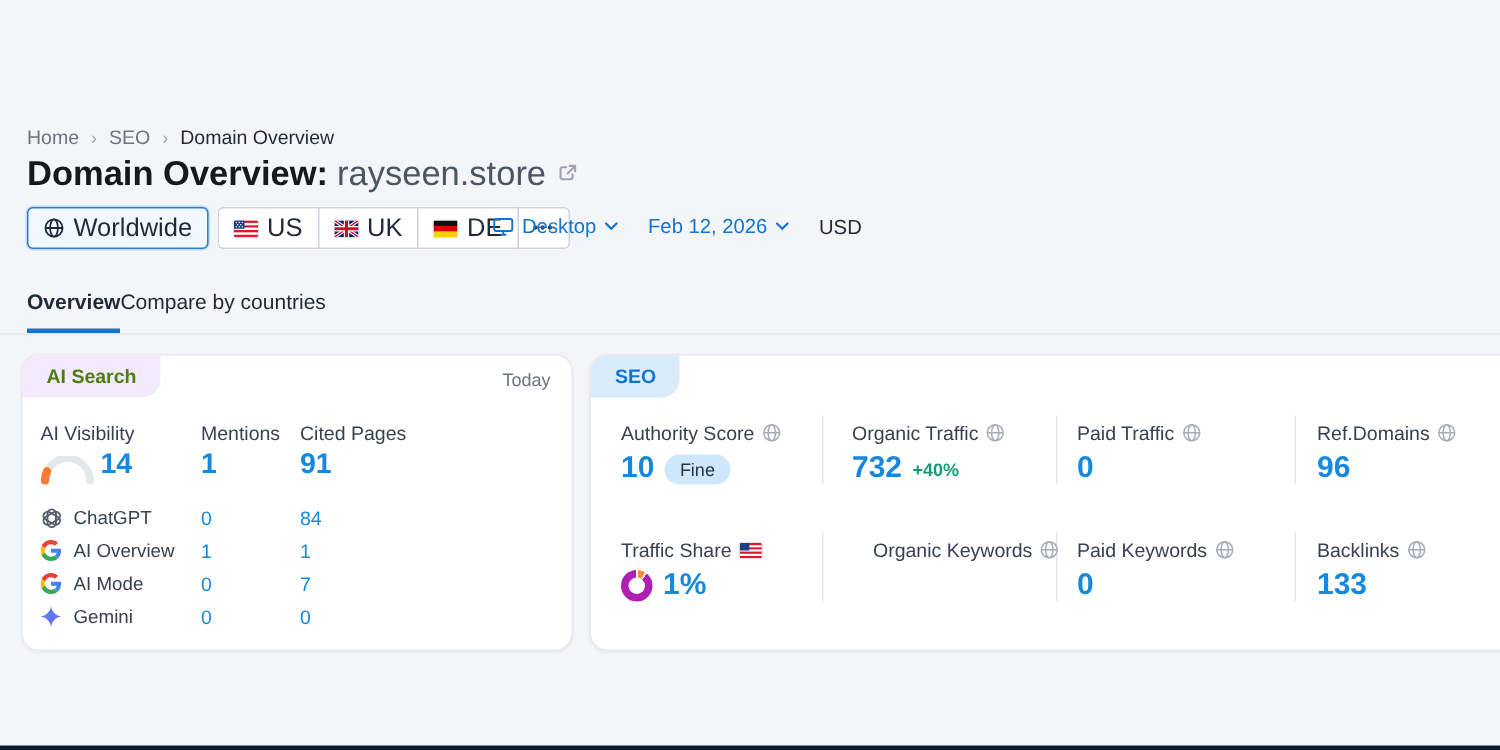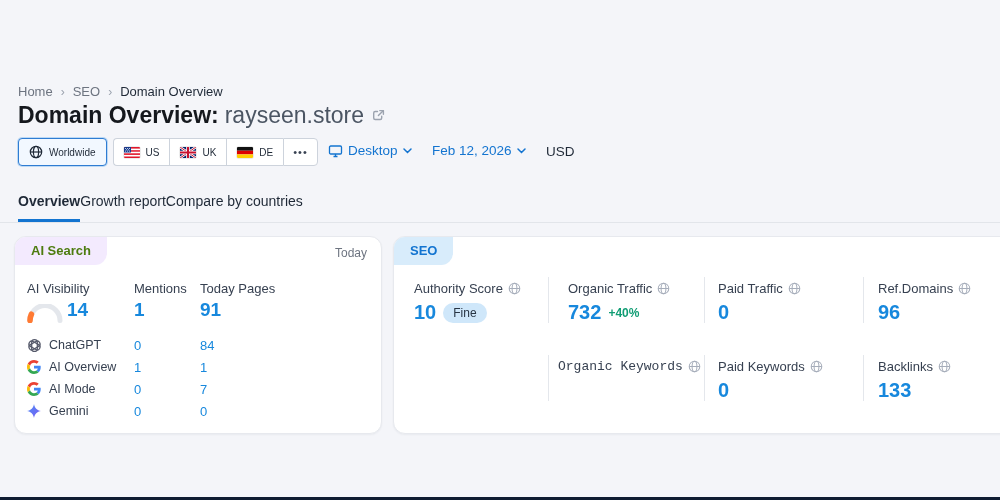--- a/index.html
+++ b/index.html
@@ -15,21 +15,21 @@
   .breadcrumb .crumb { cursor:pointer; }
   .breadcrumb .sep { color:#9ca3af; font-size:12px; }
   .breadcrumb .crumb.current { color:#1f2937; }
   
   .page-title { position:absolute; left:18px; top:102px; font-size:23px; font-weight:bold; color:#15181d; display:flex; align-items:center; gap:6px; }
   .page-title .domain { font-weight:400; color:#4b5563; }
   .ext-icon { display:inline-block; margin-left:2px; }
   
   .toolbar { position:absolute; left:18px; top:138px; height:28px; width:970px; }
   .geo-group { position:absolute; left:0; top:0; display:flex; align-items:stretch; height:28px; }
-  .geo-btn { display:flex; align-items:center; gap:6px; padding:0 10px; font-size:10px; background:#fff; border:1px solid #cdd3dc; cursor:pointer; color:#1f2937; }
+  .geo-btn { display:flex; align-items:center; gap:6px; padding:0 10px; font-size:17px; background:#fff; border:1px solid #cdd3dc; cursor:pointer; color:#1f2937; }
   .geo-btn.selected { background:#f2f8ff; border:1px solid #2f7cd2; box-shadow:0 0 0 1px #bcd9f5; border-radius:4px; margin-right:6px; z-index:2; }
   .seg { border-right:none; }
   .seg.first { border-radius:4px 0 0 4px; }
   .seg.last { border-radius:0; }
   .more-btn { border:1px solid #cdd3dc; border-radius:0 4px 4px 0; background:#fff; display:flex; align-items:center; padding:0 9px; font-size:11px; letter-spacing:1px; color:#374151; cursor:pointer; }
   .flag { width:16px; height:11px; border-radius:1px; box-shadow:0 0 0 0.5px rgba(0,0,0,.15); }
   .blue-ctl { position:absolute; display:flex; align-items:center; gap:5px; color:#1374d0; font-size:13.5px; cursor:pointer; top:5px; }
   .device-ctl { left:310px; }
   .date-ctl { left:414px; }
   .currency-ctl { position:absolute; left:528px; top:6px; font-size:13.5px; color:#1f2937; cursor:pointer; }
@@ -162,31 +162,30 @@
     <svg width="9" height="6" viewBox="0 0 9 6" fill="none" stroke="#1374d0" stroke-width="1.5" stroke-linecap="round">
       <path d="M1 1l3.5 3.5L8 1"></path>
     </svg>
   </div>
 
   <div class="currency-ctl">USD</div>
 </div>
 
 <div class="tabbar">
   <div class="tab active">Overview</div>
-  <div class="tab">Growth report</div>
   <div class="tab">Compare by countries</div>
 </div>
 
 <div class="card card-ai">
   <div class="corner-pill pill-ai">AI Search</div>
   <div class="today">Today</div>
 
   <div class="ai-metric-label ai-col1">AI Visibility</div>
   <div class="ai-metric-label ai-col2">Mentions</div>
-  <div class="ai-metric-label ai-col3">Today Pages</div>
+  <div class="ai-metric-label ai-col3">Cited Pages</div>
 
   <div class="gauge">
     <svg width="36" height="19" viewBox="0 0 36 19">
       <path d="M3 16.5 A15 15 0 0 1 33 16.5" fill="none" stroke="#e4e7ec" stroke-width="5" stroke-linecap="round"></path>
       <path d="M3 16.5 A15 15 0 0 1 4.4 10.2" fill="none" stroke="#ff7a33" stroke-width="5.6" stroke-linecap="round"></path>
     </svg>
   </div>
   <div class="ai-metric-value" style="left:52px;">14</div>
   <div class="ai-metric-value ai-col2">1</div>
   <div class="ai-metric-value ai-col3">91</div>
@@ -308,22 +307,42 @@
           <circle cx="7" cy="7" r="5.7"></circle>
           <ellipse cx="7" cy="7" rx="2.6" ry="5.7"></ellipse>
           <path d="M1.3 7h11.4"></path>
         </svg>
     </div>
     <div class="seo-value">
       <span>96</span>
     </div>
   </div>
 
-
-  <div class="seo-cell" style="left:164px; top:122px;font-family:Liberation Mono, monospace;">
+  <div class="seo-cell" style="left:20px; top:122px;">
+    <div class="seo-label">
+      <span>Traffic Share</span>
+      <svg class="flag" style="width:15px;height:10px;" viewBox="0 0 16 11">
+        <rect width="16" height="11" fill="#e0162b"></rect>
+        <g fill="#fff">
+            <rect y="1.6" width="16" height="1.6"></rect>
+            <rect y="4.7" width="16" height="1.6"></rect>
+            <rect y="7.9" width="16" height="1.6"></rect>
+          </g>
+        <rect width="7" height="5.5" fill="#1a3d8f"></rect>
+      </svg>
+    </div>
+    <div class="seo-value">
+      <span class="donut">
+          <span class="hole"></span>
+        </span>
+      <span>1%</span>
+    </div>
+  </div>
+
+  <div class="seo-cell" style="left:188px; top:122px;">
     <div class="seo-label">
       <span>Organic Keywords</span>
       <svg width="13" height="13" viewBox="0 0 14 14" fill="none" stroke="#a6adba" stroke-width="1.1">
           <circle cx="7" cy="7" r="5.7"></circle>
           <ellipse cx="7" cy="7" rx="2.6" ry="5.7"></ellipse>
           <path d="M1.3 7h11.4"></path>
         </svg>
     </div>
   </div>
 

